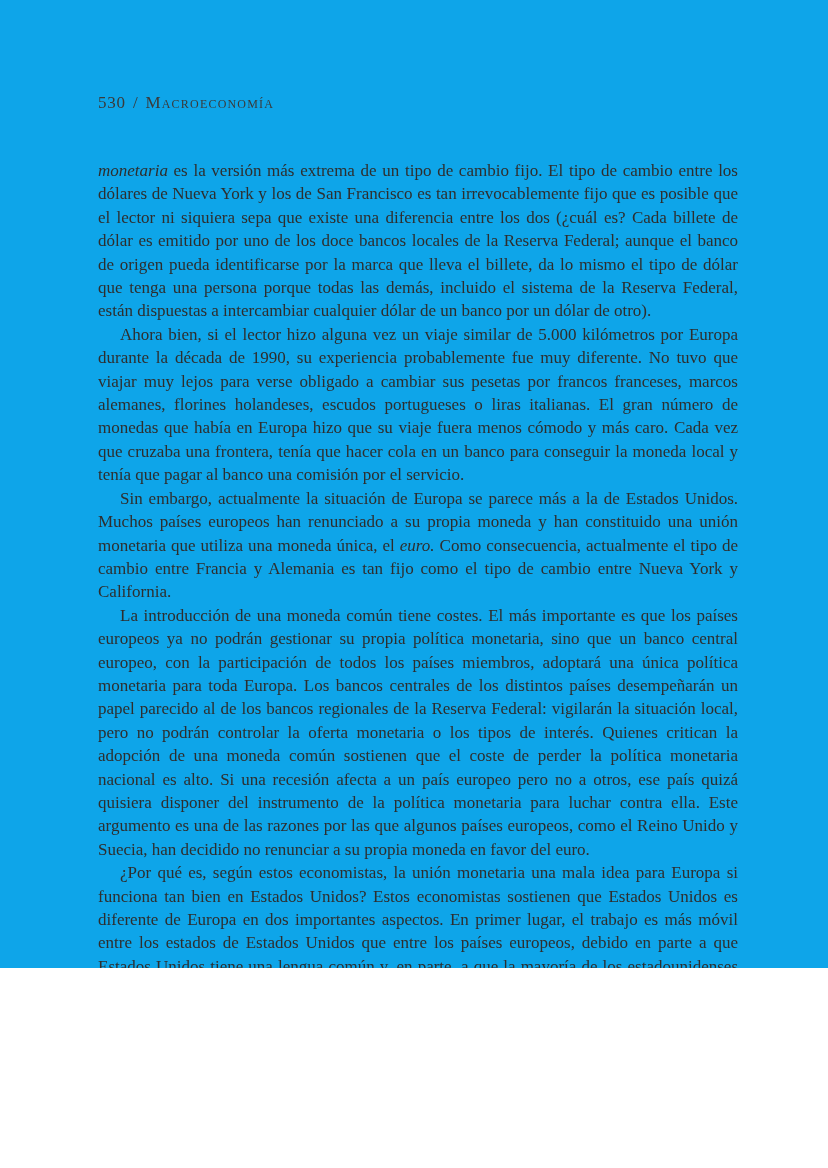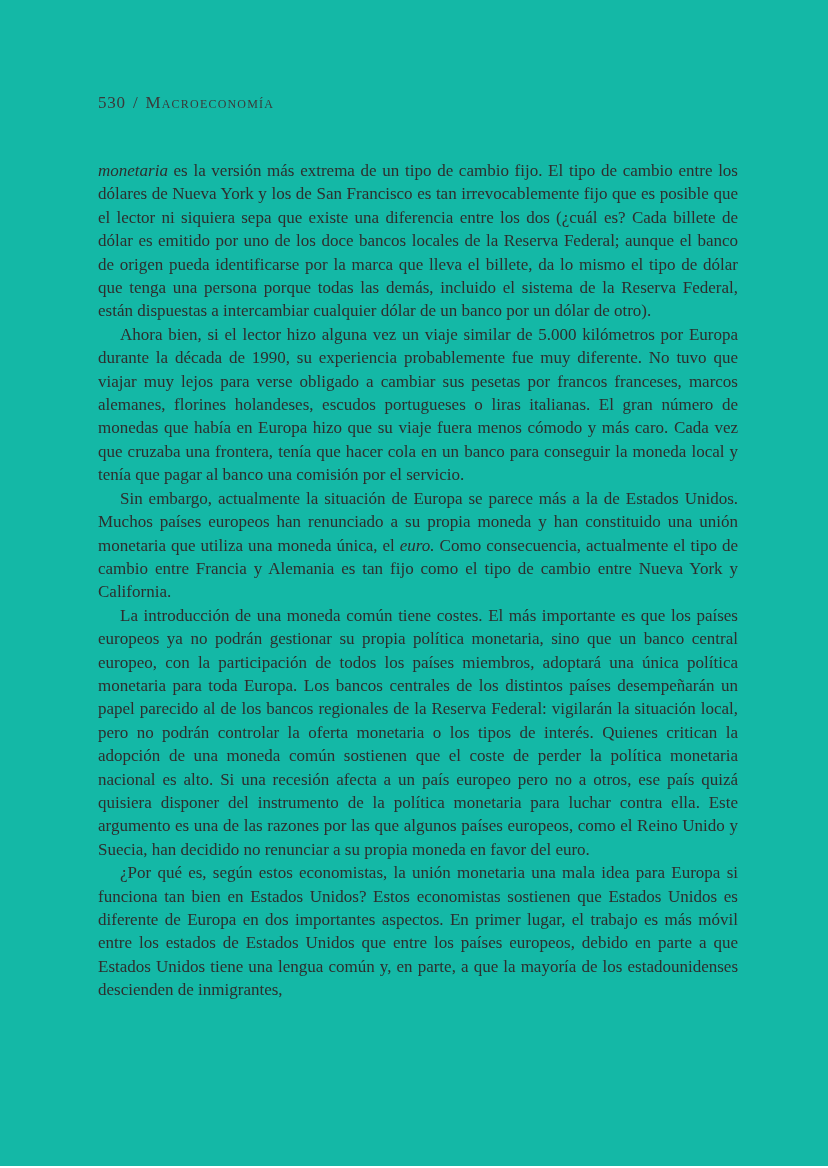--- a/index.html
+++ b/index.html
@@ -3,22 +3,22 @@
 <meta charset="utf-8">
 <style>
   html, body {
     margin: 0;
     padding: 0;
     background: #ffffff;
   }
   .scan-page {
     position: relative;
     width: 828px;
-    height: 1166px;
-    background: #14b8a6;
+    height: 968px;
+    background: #0ea5e9;
     overflow: hidden;
   }
   .running-head {
     position: absolute;
     left: 98px;
     top: 93px;
     font-family: "Liberation Serif", "DejaVu Serif", serif;
     font-size: 17px;
     color: #3a3a3a;
     letter-spacing: 0.8px;

